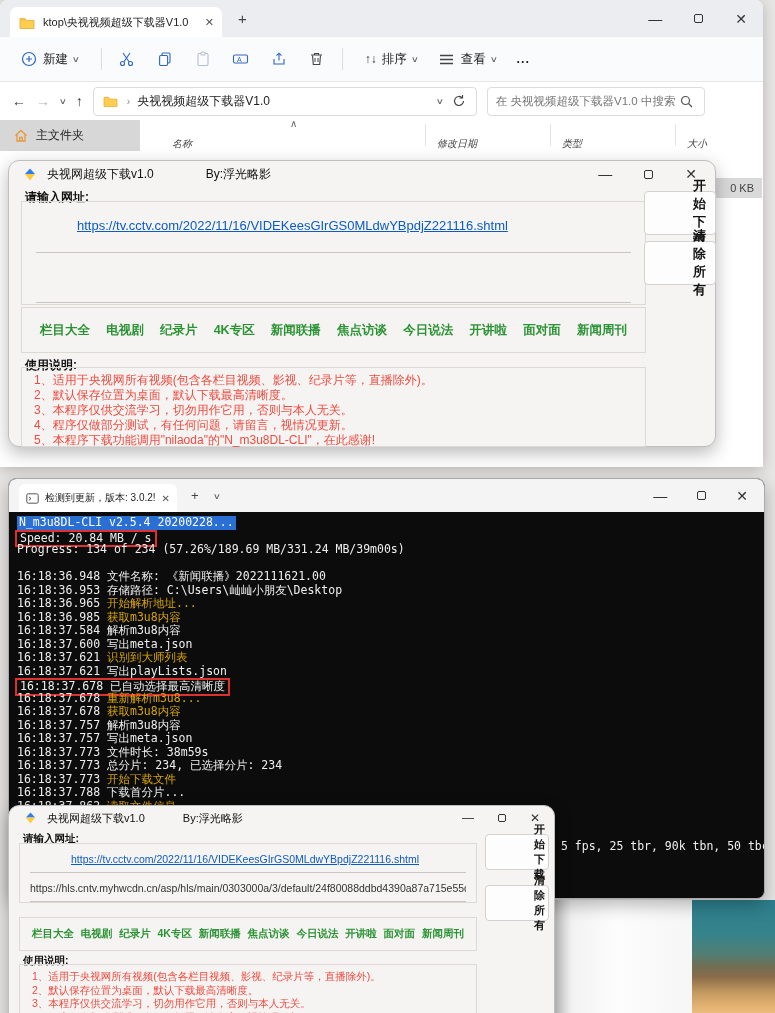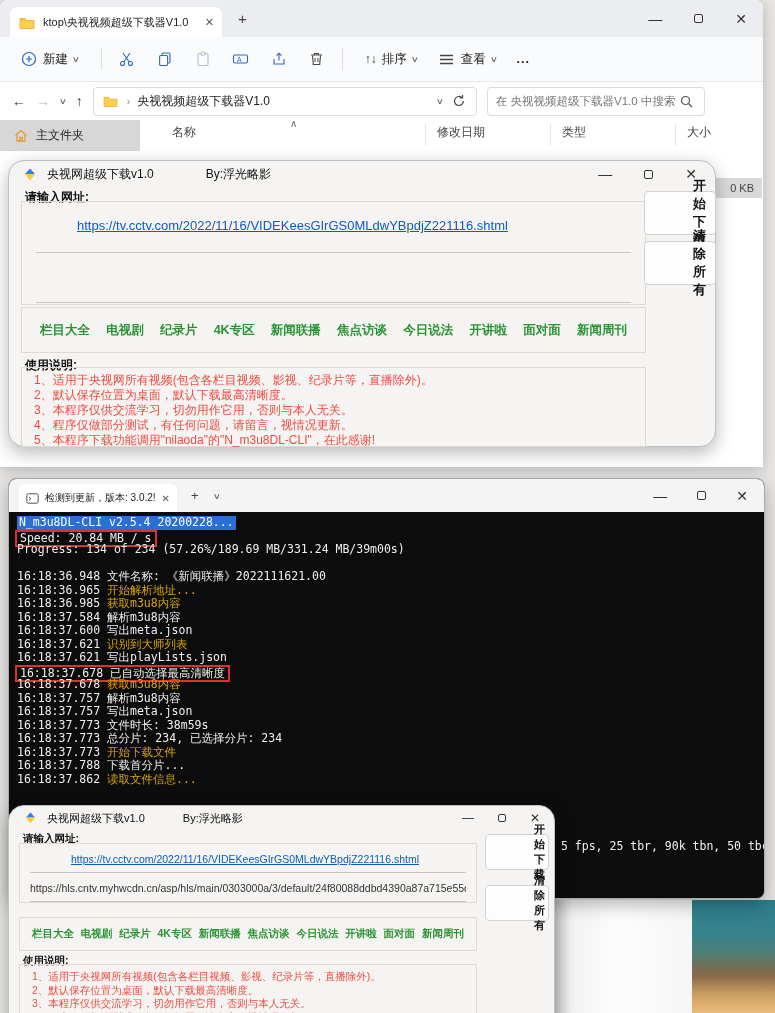--- a/index.html
+++ b/index.html
@@ -1,21 +1,21 @@
 <!DOCTYPE html>
 <html><head>
 <meta charset="utf-8">
 <style>
   * { margin:0; padding:0; box-sizing:border-box; }
   html,body { background:#d9d7d5; }
   body { font-family:"Liberation Sans", sans-serif; }
   .stage { position:relative; width:775px; height:1013px; background:#e8e6e4; overflow:hidden; margin:0 auto; }
 
   
-  .win { position:absolute; box-shadow:0 6px 18px rgba(0,0,0,.28); border-radius:16px; }
+  .win { position:absolute; box-shadow:0 6px 18px rgba(0,0,0,.28); border-radius:11px; }
   .ctrl { display:flex; align-items:center; gap:30px; position:absolute; top:0; height:100%; right:16px; color:#333; }
   .ctrl .minus { font-size:14px; line-height:1; }
   .ctrl .maxbox { width:9px; height:9px; border:1.2px solid #333; border-radius:2px; display:inline-block; }
   .ctrl .closex { font-size:14px; line-height:1; }
 
   
   .explorer { left:0; top:8; width:763px; height:467px; background:#fff; border-radius:8px 8px 0 0; box-shadow:0 2px 14px rgba(0,0,0,.22); }
   .ex-tabbar { position:absolute; left:0; top:0; width:100%; height:37px; background:#ebedf0; border-radius:8px 8px 0 0; }
   .ex-tab { position:absolute; left:10px; top:7px; width:212px; height:30px; background:#fff; border-radius:7px 7px 0 0; display:flex; align-items:center; padding:0 8px; gap:7px; }
   .ex-tab .t { font-size:11px; color:#222; white-space:nowrap; overflow:hidden; }
@@ -29,21 +29,21 @@
   .faded { opacity:.35; }
   .ex-addr { position:absolute; left:0; top:82px; width:100%; height:38px; background:#fff; display:flex; align-items:center; padding:0 12px; gap:10px; }
   .nav-arrow { color:#333; font-size:14px; }
   .nav-arrow.dis { color:#b5b5b5; }
   .addr-box { width:384px; height:29px; border:1px solid #dcdcdc; border-radius:4px; background:#fff; display:flex; align-items:center; padding:0 8px; gap:7px; font-size:12px; color:#222; }
   .addr-box .grow { flex:1; }
   .search-box { width:218px; height:29px; border:1px solid #dcdcdc; border-radius:4px; background:#fff; display:flex; align-items:center; padding:0 8px; font-size:11.5px; color:#777; }
   .search-box .grow { flex:1; }
   .ex-headers { position:absolute; left:0; top:120px; width:100%; height:31px; background:#fff; display:flex; align-items:center; }
   .ex-home { width:140px; height:31px; background:#d7d7d7; display:flex; align-items:center; gap:6px; padding:0 12px; font-size:12px; color:#222; }
-  .col { font-size:12px; color:#444; position:absolute; top:4px; }
+  .col { font-size:10px; color:#444; position:absolute; top:17px;font-style:italic; }
   .col-sep { position:absolute; top:4px; width:1px; height:22px; background:#e4e4e4; }
   .sort-caret { position:absolute; left:290px; top:-2px; color:#666; font-size:10px; }
   .size-badge { position:absolute; left:700px; top:178px; width:62px; height:20px; background:#d9d9d9; color:#444; font-size:11px; display:flex; align-items:center; justify-content:flex-end; padding-right:8px; }
 
   
   .dl { background:#f6f4f2; border:1px solid #bfbfbf; }
   .dl-titlebar { position:absolute; left:0; top:0; width:100%; display:flex; align-items:center; gap:8px; padding:0 12px; color:#111; }
   .dl-title { font-size:12px; }
   .dl-byline { font-size:12px; margin-left:44px; }
   .dl-label { position:absolute; font-weight:bold; color:#111; }
@@ -302,27 +302,29 @@
         <span class="closex">✕</span>
       </div>
     </div>
     <div class="term-body">
       <div class="tline"><span class="banner">N_m3u8DL-CLI v2.5.4 20200228...</span></div>
       <div class="tline"><span class="redbox">Speed: 20.84 MB / s</span></div>
       <div class="tline">Progress: 134 of 234 (57.26%/189.69 MB/331.24 MB/39m00s)</div>
       <div class="tline"></div>
       <div>
           <div class="tline"><span><span class="white">16:18:36.948 </span><span class="white">文件名称: 《新闻联播》2022111621.00</span></span></div>
+          <div class="tline"><span><span class="white">16:18:36.953 </span><span class="white">存储路径: C:\Users\屾屾小朋友\Desktop</span></span></div>
           <div class="tline"><span><span class="white">16:18:36.965 </span><span class="yellow">开始解析地址...</span></span></div>
           <div class="tline"><span><span class="white">16:18:36.985 </span><span class="yellow">获取m3u8内容</span></span></div>
           <div class="tline"><span><span class="white">16:18:37.584 </span><span class="white">解析m3u8内容</span></span></div>
           <div class="tline"><span><span class="white">16:18:37.600 </span><span class="white">写出meta.json</span></span></div>
           <div class="tline"><span><span class="white">16:18:37.621 </span><span class="yellow">识别到大师列表</span></span></div>
           <div class="tline"><span><span class="white">16:18:37.621 </span><span class="white">写出playLists.json</span></span></div>
           <div class="tline"><span class="redbox"><span class="white">16:18:37.678 </span><span class="white">已自动选择最高清晰度</span></span></div>
+          <div class="tline"><span><span class="white">16:18:37.678 </span><span class="yellow">重新解析m3u8...</span></span></div>
           <div class="tline"><span><span class="white">16:18:37.678 </span><span class="yellow">获取m3u8内容</span></span></div>
           <div class="tline"><span><span class="white">16:18:37.757 </span><span class="white">解析m3u8内容</span></span></div>
           <div class="tline"><span><span class="white">16:18:37.757 </span><span class="white">写出meta.json</span></span></div>
           <div class="tline"><span><span class="white">16:18:37.773 </span><span class="white">文件时长: 38m59s</span></span></div>
           <div class="tline"><span><span class="white">16:18:37.773 </span><span class="white">总分片: 234, 已选择分片: 234</span></span></div>
           <div class="tline"><span><span class="white">16:18:37.773 </span><span class="yellow">开始下载文件</span></span></div>
           <div class="tline"><span><span class="white">16:18:37.788 </span><span class="white">下载首分片...</span></span></div>
           <div class="tline"><span><span class="white">16:18:37.862 </span><span class="yellow">读取文件信息...</span></span></div>
         </div>
       <div class="ffrag">5 fps, 25 tbr, 90k tbn, 50 tbc</div>

